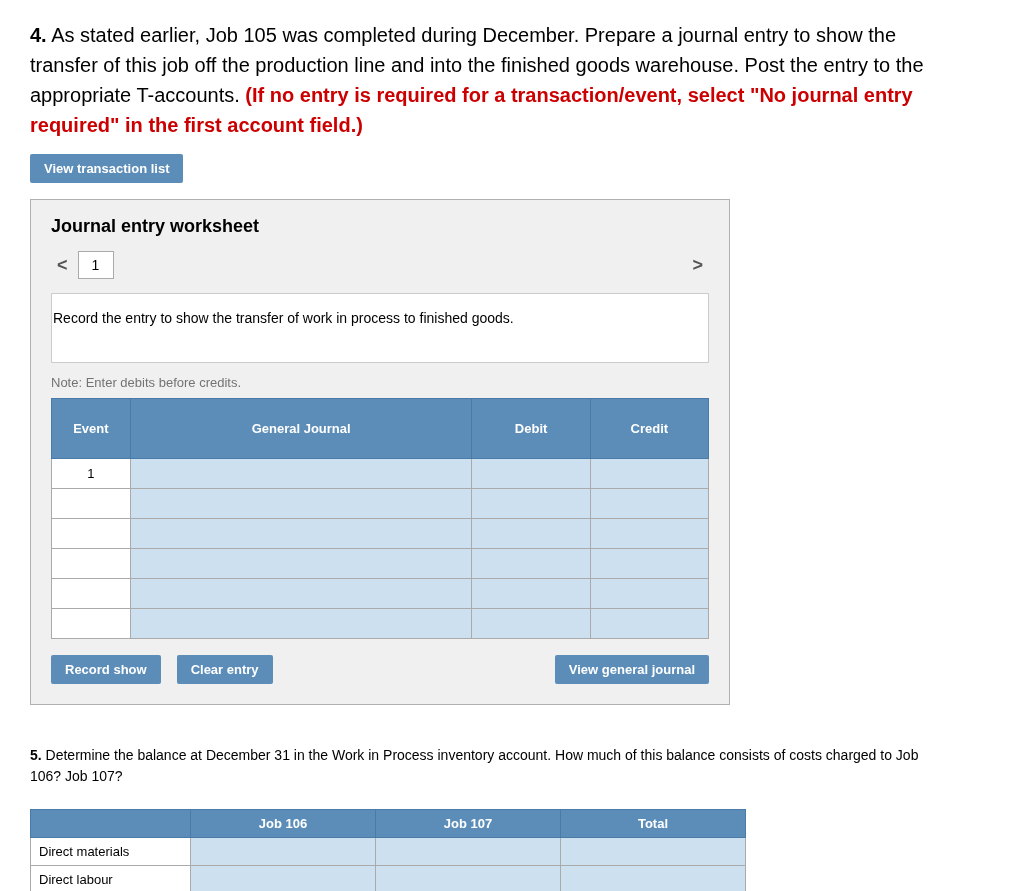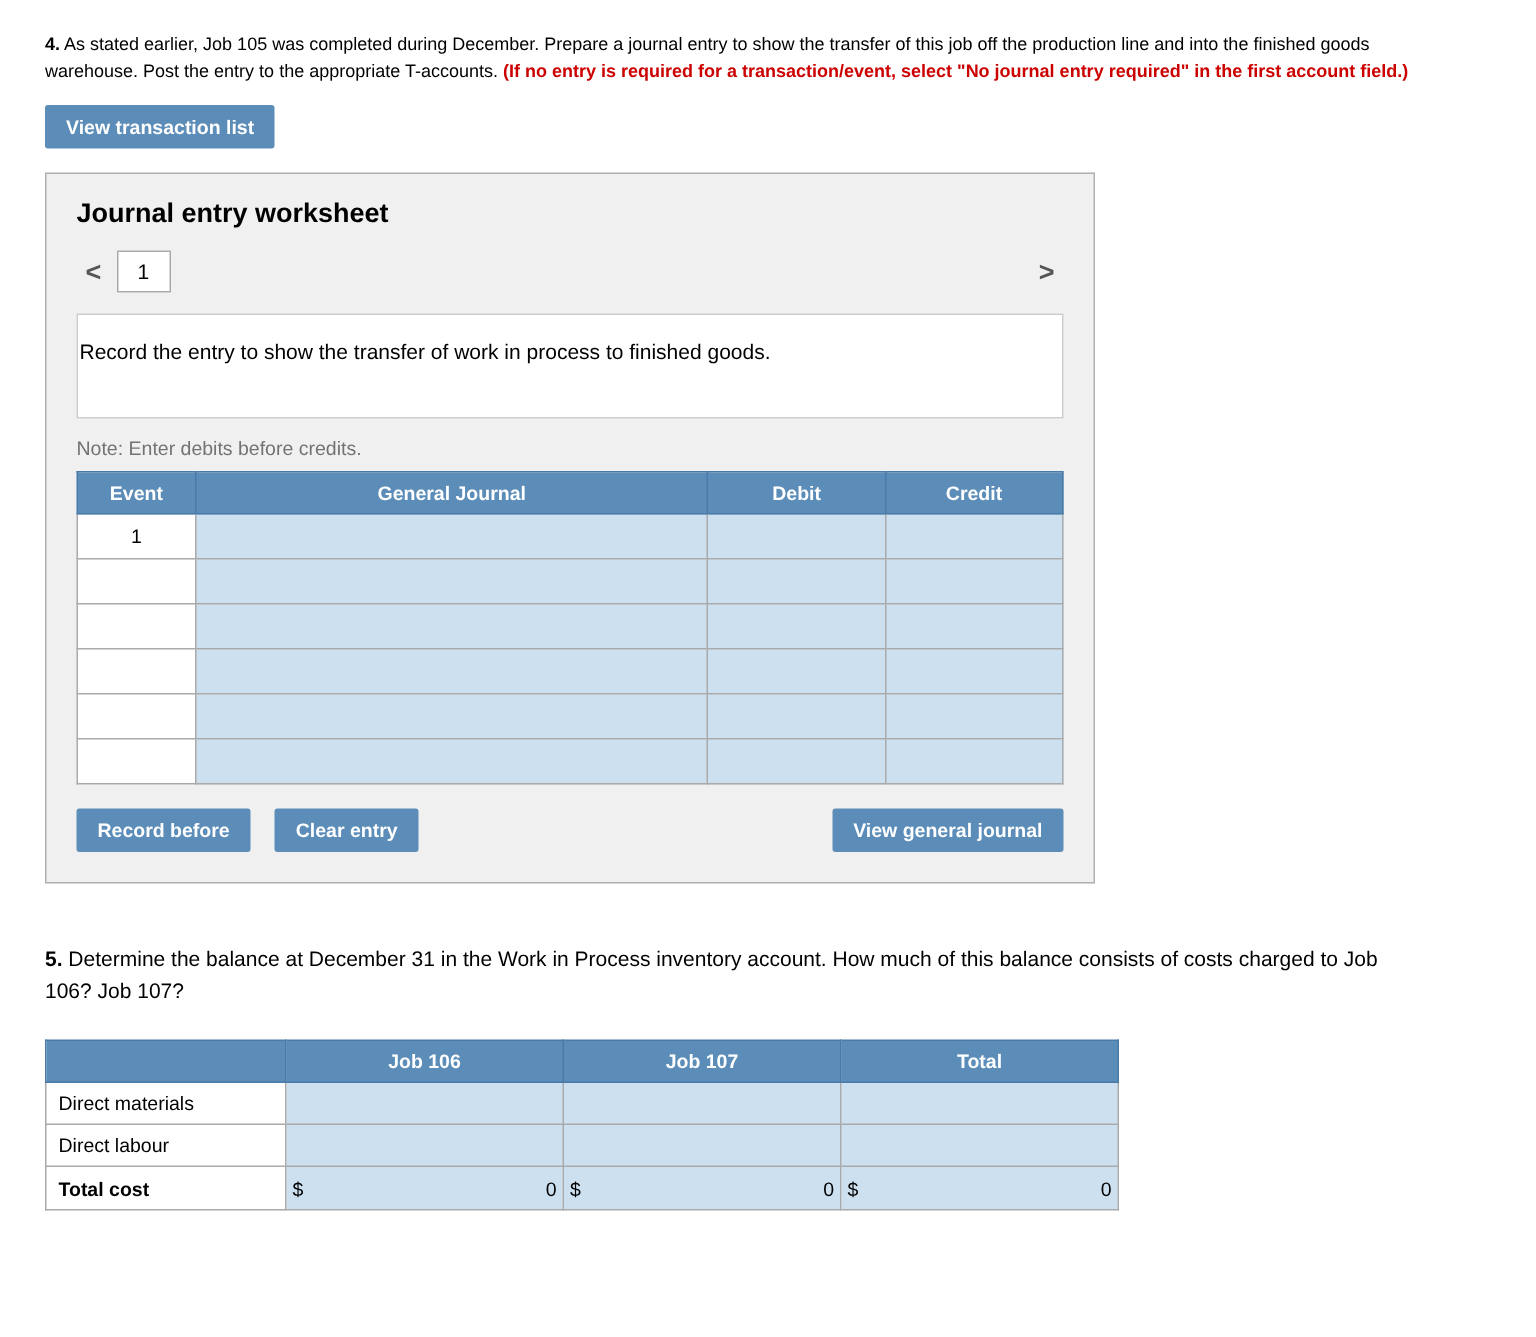--- a/index.html
+++ b/index.html
@@ -7,21 +7,21 @@
       font-family: Arial, sans-serif;
       font-size: 14px;
       background: #fff;
       color: #000;
       padding: 20px 30px;
       width: 1024px;
       min-height: 891px;
     }
 
     .question-text {
-      font-size: 12px;
+      font-size: 20px;
       line-height: 1.5;
       margin-bottom: 14px;
       max-width: 920px;
     }
 
     .question-number {
       font-weight: bold;
     }
 
     .red-text {
@@ -110,21 +110,21 @@
       width: 100%;
       border-collapse: collapse;
       margin-bottom: 16px;
     }
 
     .journal-table thead tr th {
       background: #5b8db8;
       color: #fff;
       font-weight: bold;
       font-size: 13px;
-      padding: 6px 8px;
+      padding: 22px 8px;
       text-align: center;
       border: 1px solid #4a7aa8;
     }
 
     .journal-table thead tr th.event-col {
       width: 60px;
     }
 
     .journal-table thead tr th.journal-col {
       width: 260px;
@@ -372,21 +372,21 @@
           <input type="text" value="" style="">
         </td>
         <td class="input-cell">
           <input type="text" value="" style="">
         </td>
       </tr>
     </tbody>
   </table>
 
   <div class="btn-row">
-    <button class="btn">Record before</button>
+    <button class="btn">Record show</button>
     <button class="btn">Clear entry</button>
     <button class="btn btn-right">View general journal</button>
   </div>
 </div>
 
 
 <p class="section5-text">
   <span class="question-number">5.</span>
   <span> Determine the balance at December 31 in the Work in Process inventory account. How much of this balance consists of costs charged to Job 106? Job 107?</span>
 </p>

